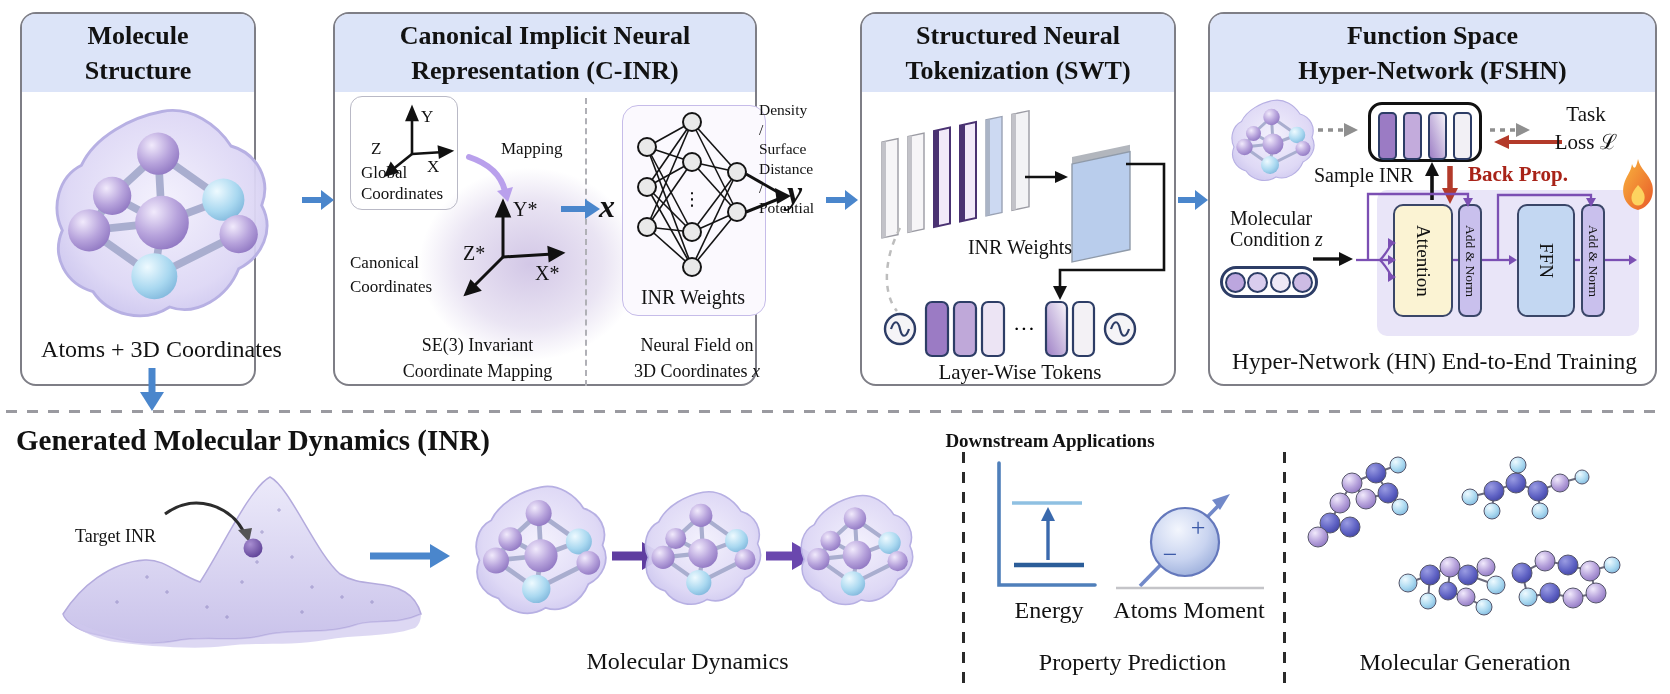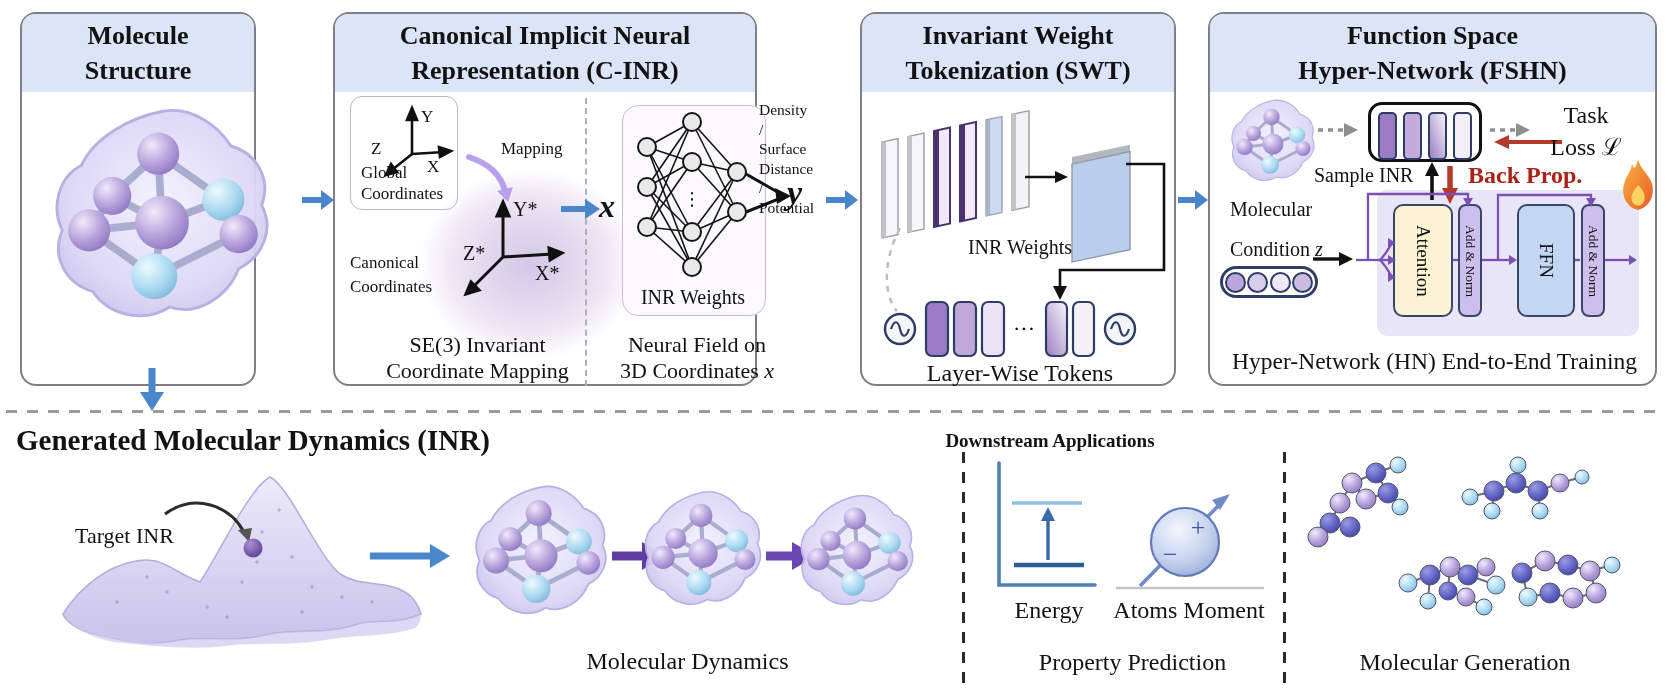--- a/index.html
+++ b/index.html
@@ -5,22 +5,22 @@
   html,body{margin:0;padding:0;background:#fff}
   body{font-family:"Liberation Serif","DejaVu Serif",serif;color:#121212}
   #fig{position:relative;width:1670px;height:694px;background:#fff;overflow:hidden}
   .a{position:absolute}
   .c{text-align:center}
   .b{font-weight:bold}
   .panel{position:absolute;background:#fff;border:2px solid #7e7e86;border-radius:16px;box-sizing:border-box}
   .phead{position:absolute;left:0;right:0;top:0;height:78px;background:#dce4f8;border-radius:13px 13px 0 0;
          text-align:center;font-weight:bold;font-size:26px;line-height:35px;padding-top:4px;box-sizing:border-box}
   .cap24{font-size:24px}
-  .cap22{font-size:22px;line-height:26px}
-  .cap21{font-size:24px}
+  .cap22{font-size:18px;line-height:26px}
+  .cap21{font-size:21px}
   .cap20{font-size:20px}
   .small17{font-size:17px;line-height:21px}
   .small15{font-size:15.5px;line-height:19.5px}
   .math{font-style:italic}
   .tokbox{display:flex;gap:6px;padding:7px;box-sizing:border-box}
   .tok{width:19px;height:44px;border:2px solid #2d3d66;border-radius:5px}
   .tbox{border:2px solid #3a4668;border-radius:10px;display:flex;align-items:center;justify-content:center;box-sizing:border-box}
   .vt{writing-mode:vertical-rl;text-orientation:mixed}
   .pillc{width:21px;height:21px;border:2px solid #2d3d66;border-radius:50%;box-sizing:border-box}
   .hdash{height:3px;background:repeating-linear-gradient(90deg,#9a9aa0 0 11px,transparent 11px 21px)}
@@ -104,20 +104,21 @@
   </svg>
 
   <div class="panel" style="left:20px;top:12px;width:236px;height:374px">
     <div class="phead">
       <div>Molecule</div>
       <div>Structure</div>
     </div>
     <svg class="a" style="left:25px;top:86px" width="230" height="230" viewBox="0 0 120 120">
       <use href="#molsym"></use>
     </svg>
+    <div class="a c cap24" style="left:0;width:279px;top:322px">Atoms + 3D Coordinates</div>
   </div>
 
   <div class="panel" style="left:333px;top:12px;width:424px;height:374px">
     <div class="phead">
       <div>Canonical Implicit Neural</div>
       <div>Representation (C-INR)</div>
     </div>
 
     <div class="a blur" style="left:80px;top:150px;width:230px;height:200px"></div>
 
@@ -226,21 +227,21 @@
       <div>Coordinate Mapping</div>
     </div>
     <div class="a c cap22" style="left:262px;width:200px;top:318px">
       <div>Neural Field on</div>
       <div><span>3D Coordinates</span> <i class="math">x</i></div>
     </div>
   </div>
 
   <div class="panel" style="left:860px;top:12px;width:316px;height:374px">
     <div class="phead">
-      <div>Invariant Weight</div>
+      <div>Structured Neural</div>
       <div>Tokenization (SWT)</div>
     </div>
 
     <svg class="a" style="left:0;top:0" width="316" height="374">
 
       <g transform="translate(20,128) skewY(-12)">
         <g>
             <rect x="0" y="0" width="16" height="96" fill="#f6f5f7" stroke="#9b9ba3" stroke-width="1.4"></rect>
             <rect x="0" y="0" width="4" height="96" fill="#c2c2c8"></rect>
           </g>
@@ -386,22 +387,22 @@
       <path d="M20,2 C22,12 31,17 34,27 C37,38 32,50 20,53 C8,50 3,38 6,27 C8,19 13,15 14,7 C16,13 18,12 20,2 Z" fill="url(#gFlame)"></path>
       <path d="M20,28 C25,33 28,38 26,44 C24,50 16,50 14,44 C12,38 16,33 20,28 Z" fill="#fdd35f"></path>
     </svg>
 
     <div class="a cap21 c" style="left:330px;width:92px;top:88px">
       <div>Task</div>
       <div>Loss ℒ</div>
     </div>
     <div class="a cap20" style="left:104px;top:150px">Sample INR</div>
     <div class="a cap21 b" style="left:258px;top:148px;color:#a82318">Back Prop.</div>
-    <div class="a cap20" style="left:20px;top:184px">Molecular</div>
-    <div class="a cap20" style="left:20px;top:224px"><span>Condition</span> <i class="math">z</i></div>
+    <div class="a cap20" style="left:20px;top:193px">Molecular</div>
+    <div class="a cap20" style="left:20px;top:214px"><span>Condition</span> <i class="math">z</i></div>
     <div class="a c" style="left:0;width:449px;top:334px;font-size:23.5px">Hyper-Network (HN) End-to-End Training</div>
   </div>
 
   <svg class="a" style="left:300px;top:186px" width="36" height="28">
     <line x1="2" y1="14" x2="21" y2="14" stroke="#4a86cc" stroke-width="6"></line>
       <polygon points="21,4 34,14 21,24" fill="#4a86cc"></polygon>
   </svg>
   <svg class="a" style="left:824px;top:186px" width="36" height="28">
     <line x1="2" y1="14" x2="21" y2="14" stroke="#4a86cc" stroke-width="6"></line>
       <polygon points="21,4 34,14 21,24" fill="#4a86cc"></polygon>

